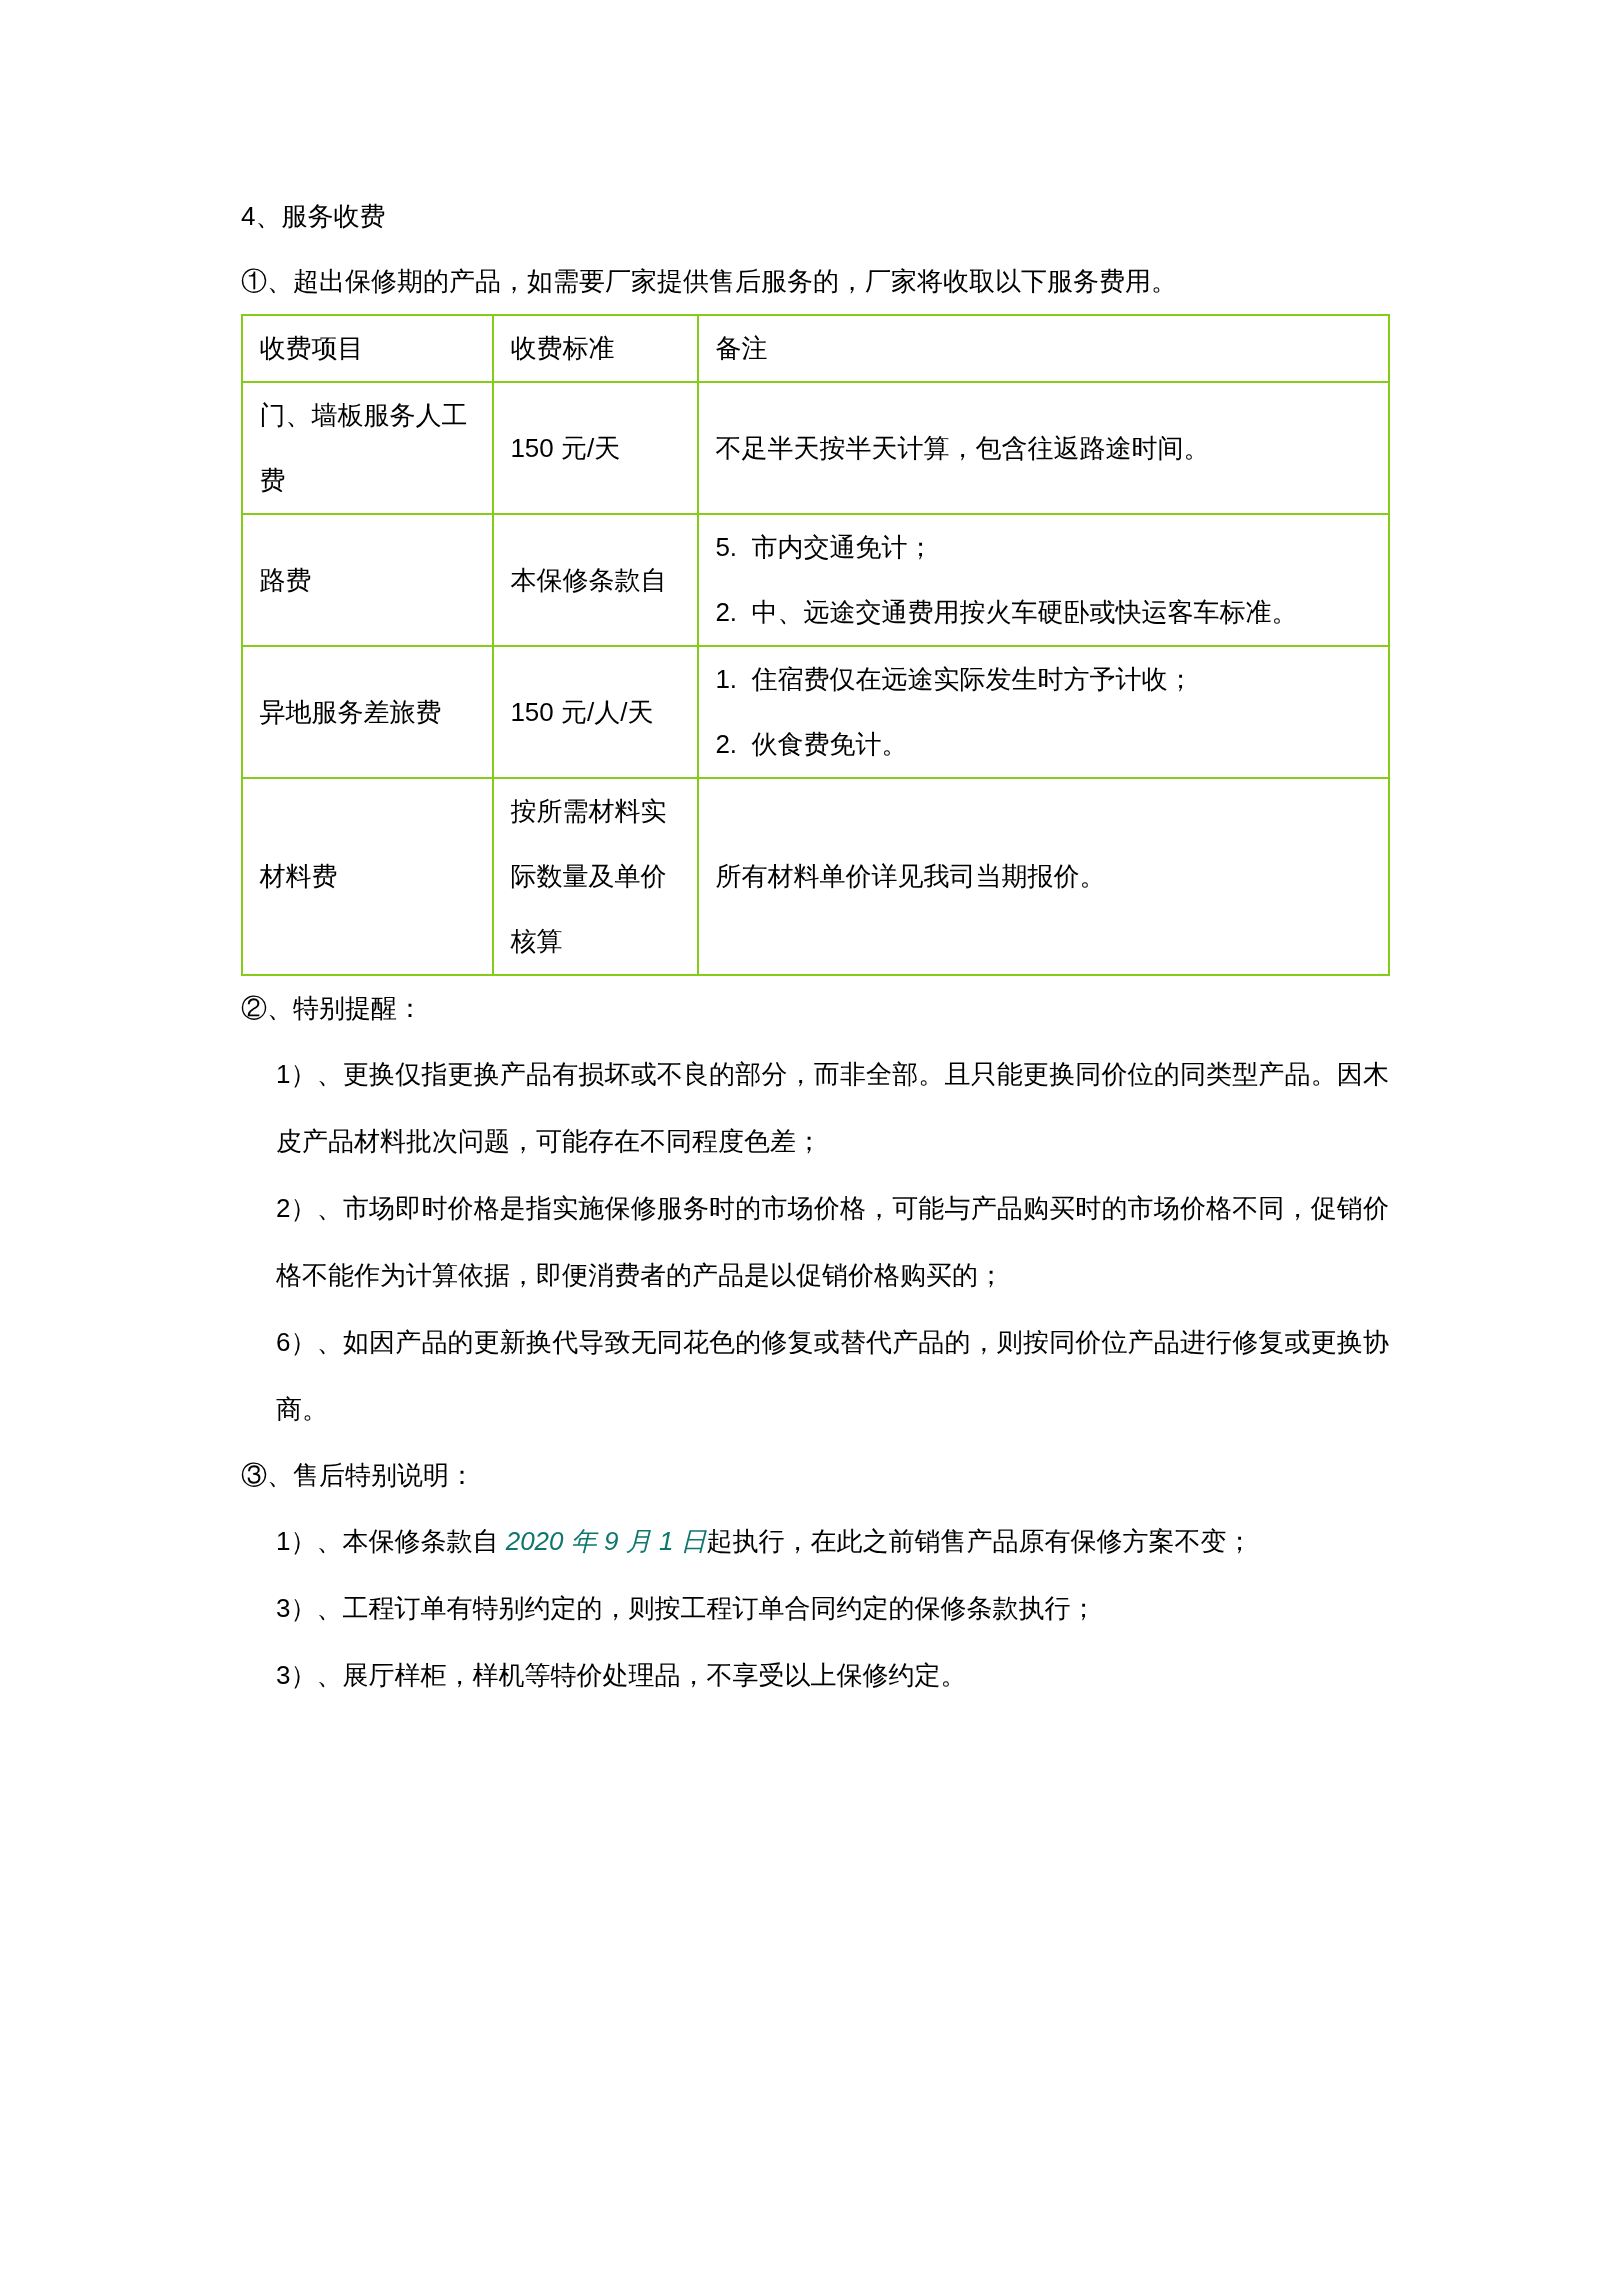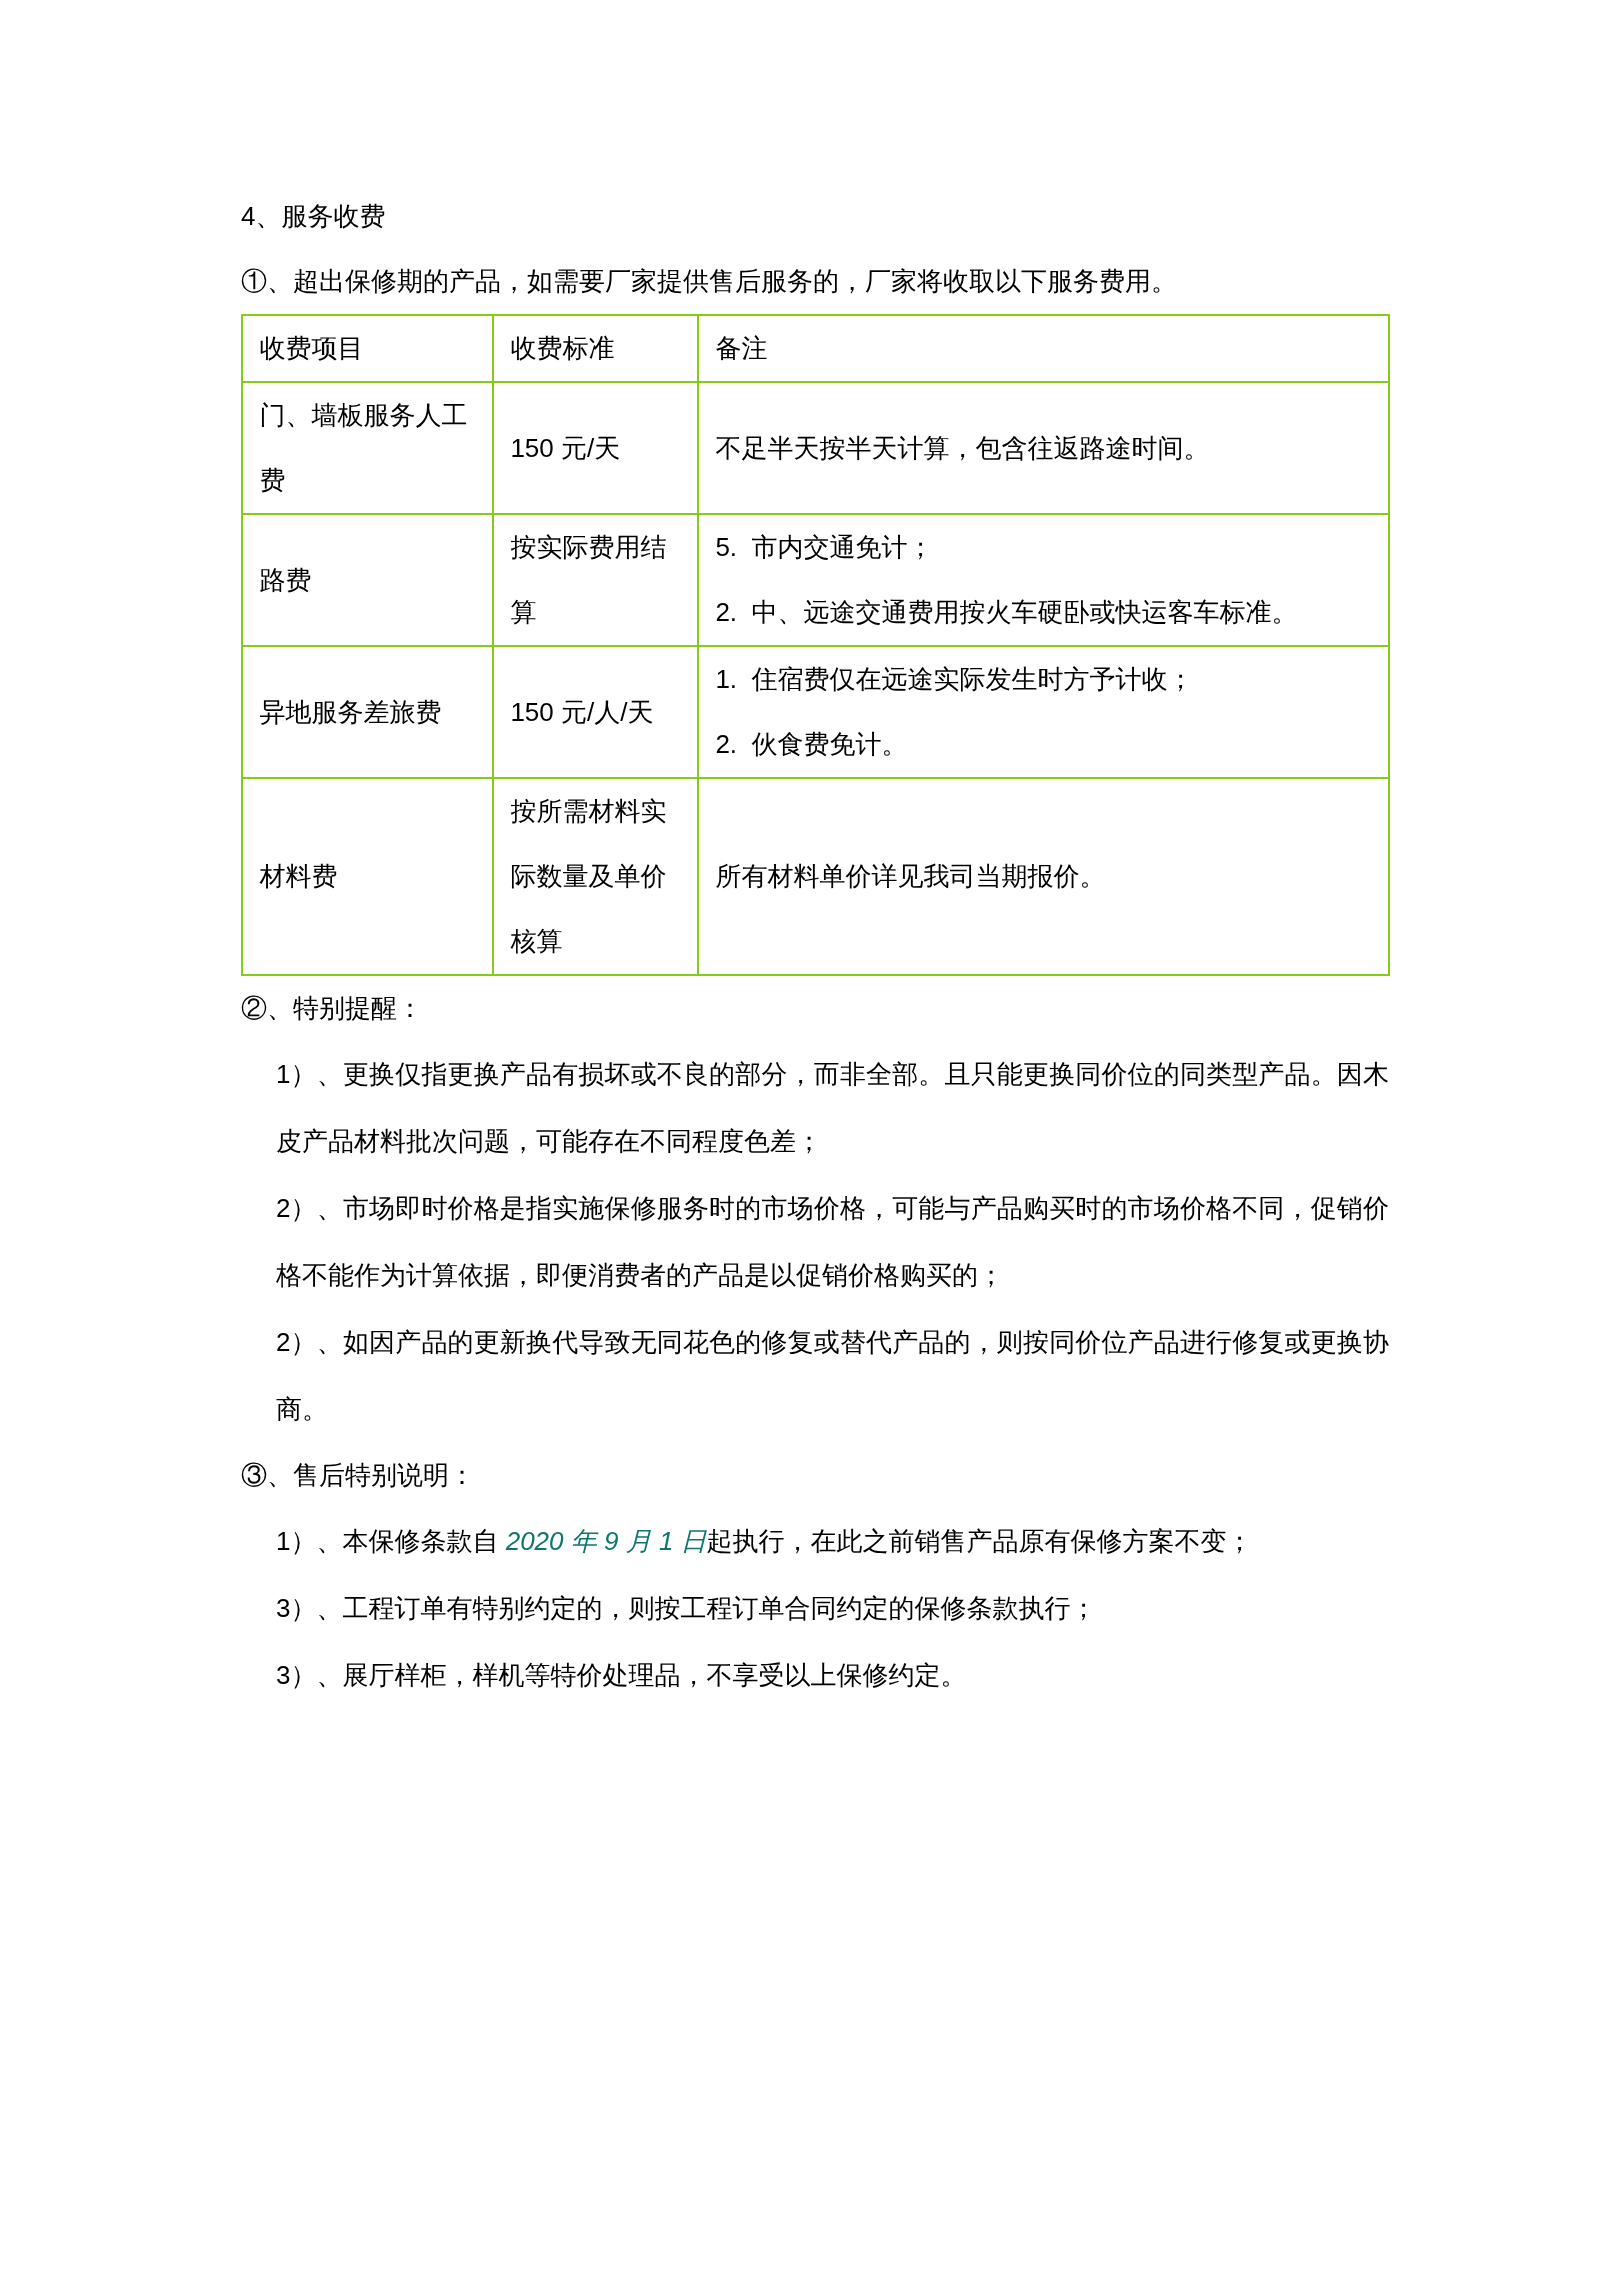--- a/index.html
+++ b/index.html
@@ -87,21 +87,21 @@
         </tr>
         <tr class="h-r1">
           <td>门、墙板服务人工费</td>
           <td>150 元/天</td>
           <td>
             <div class="remark-line">不足半天按半天计算，包含往返路途时间。</div>
           </td>
         </tr>
         <tr class="h-r2">
           <td>路费</td>
-          <td>按实际费用结算</td>
+          <td>本保修条款自</td>
           <td>
             <div class="remark-line">5.  市内交通免计；</div>
             <div class="remark-line">2.  中、远途交通费用按火车硬卧或快运客车标准。</div>
           </td>
         </tr>
         <tr class="h-r3">
           <td>异地服务差旅费</td>
           <td>150 元/人/天</td>
           <td>
             <div class="remark-line">1.  住宿费仅在远途实际发生时方予计收；</div>
@@ -115,21 +115,21 @@
             <div class="remark-line">所有材料单价详见我司当期报价。</div>
           </td>
         </tr>
       </tbody>
     </table>
 
     <div class="line">②、特别提醒：</div>
 
     <p class="para">1）、更换仅指更换产品有损坏或不良的部分，而非全部。且只能更换同价位的同类型产品。因木皮产品材料批次问题，可能存在不同程度色差；</p>
     <p class="para">2）、市场即时价格是指实施保修服务时的市场价格，可能与产品购买时的市场价格不同，促销价格不能作为计算依据，即便消费者的产品是以促销价格购买的；</p>
-    <p class="para">2）、如因产品的更新换代导致无同花色的修复或替代产品的，则按同价位产品进行修复或更换协商。</p>
+    <p class="para">6）、如因产品的更新换代导致无同花色的修复或替代产品的，则按同价位产品进行修复或更换协商。</p>
 
     <div class="line">③、售后特别说明：</div>
 
     <p class="para"><span>1）、本保修条款自 </span><span class="red-text" style="color: #0f766e; font-style: italic;">2020 年 9 月 1 日</span><span>起执行，在此之前销售产品原有保修方案不变；</span></p>
     <p class="para">3）、工程订单有特别约定的，则按工程订单合同约定的保修条款执行；</p>
     <p class="para">3）、展厅样柜，样机等特价处理品，不享受以上保修约定。</p>
 
   </div>
 </div>
 

